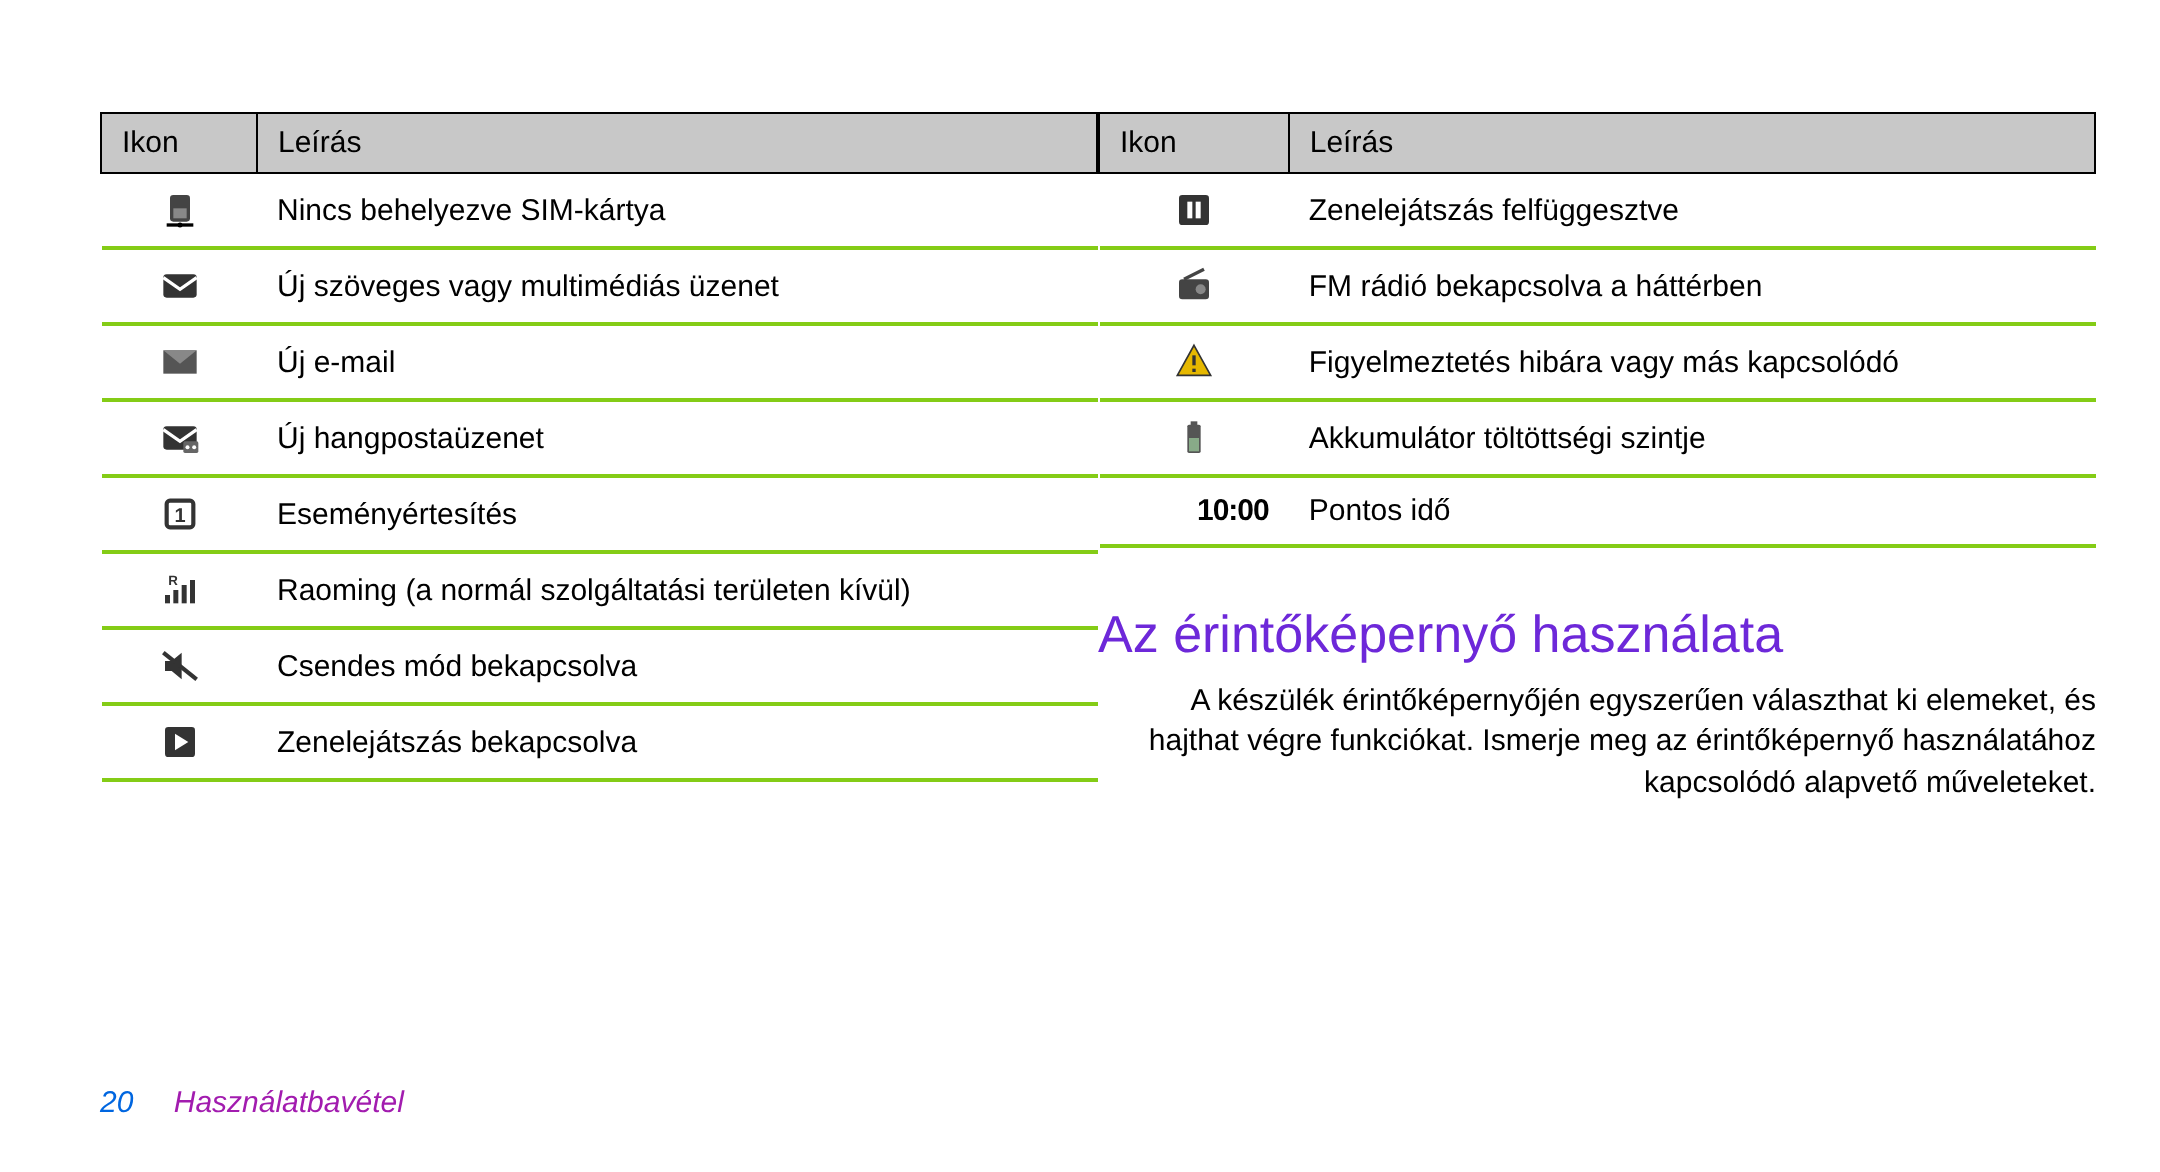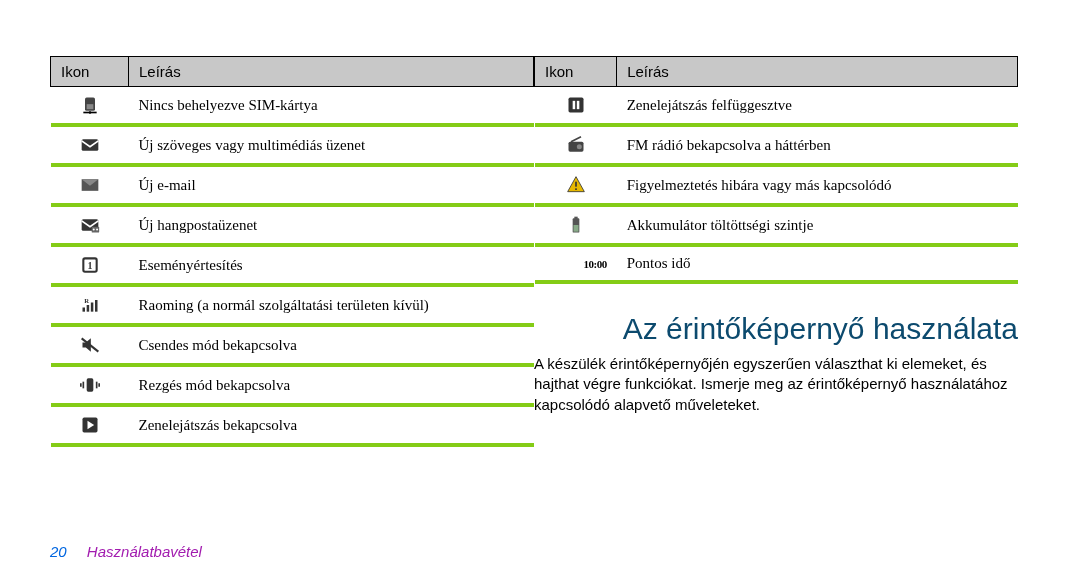--- a/index.html
+++ b/index.html
@@ -6,79 +6,78 @@
   body {
     width: 1080px;
     height: 586px;
     background: #fff;
     font-family: "Segoe UI", "Helvetica Neue", Arial, sans-serif;
     position: relative;
     color: #000;
   }
   .page {
     display: flex;
-    padding: 56px 62px 0 50px;
+    padding: 56px 32px 0 50px;
   }
   .col {
     flex: 1 1 0;
   }
   table {
     width: 100%;
     border-collapse: collapse;
     font-size: 15px;
   }
   th {
     text-align: left;
     font-weight: 400;
     background: #c8c8c8;
     padding: 6px 10px;
     border: 1px solid #000;
     border-bottom: 1px solid #000;
   }
   th.icon-col { width: 78px; }
   td {
     padding: 8px 10px;
-    border-bottom: 4px solid #84cc16;
+    border-bottom: 2px solid #84cc16;
     vertical-align: middle;
-    font-family: Liberation Serif, serif;
   }
   td.icon-cell {
     text-align: center;
     width: 78px;
   }
   .heading {
-    color: #0c4a6e;
-    font-size: 30px;
+    color: #6d28d9;
+    font-size: 26px;
     font-weight: 500;
     margin-top: 28px;
     margin-bottom: 8px;
-    text-align: right;
   }
   .body-text {
     font-size: 15px;
     line-height: 1.35;
+    text-align: right;
   }
   .footer {
     position: absolute;
     left: 50px;
     bottom: 26px;
     font-size: 15px;
   }
   .footer .pageno {
     color: #0066e0;
     font-style: italic;
     margin-right: 16px;
     text-align: center;
   }
   .footer .section {
     font-style: italic;
     color: #a21caf;
   }
   svg.ic { width: 22px; height: 20px; display: inline-block; vertical-align: middle; }
-  .time-text { font-size: 11px; font-weight: 700; letter-spacing: -0.5px; margin-left: 39px; }
+  .time-text { font-size: 15px; font-weight: 700; letter-spacing: -0.5px; margin-left: 39px; }
 </style>
 </head>
 <body>
 
 <div class="page">
 
   <div class="col">
     <table>
       <thead>
         <tr>
@@ -139,30 +138,20 @@
           </tr>
           <tr>
             <td class="icon-cell"><svg class="ic" viewBox="0 0 24 24">
                 <path d="M3 9 L7 9 L13 4 L13 20 L7 15 L3 15 Z" fill="#333"></path>
                 <line x1="2" y1="4" x2="22" y2="20" stroke="#333" stroke-width="2.5"></line>
               </svg></td>
             <td>Csendes mód bekapcsolva</td>
           </tr>
           <tr>
             <td class="icon-cell"><svg class="ic" viewBox="0 0 24 24">
-                <rect x="8" y="4" width="8" height="16" rx="2" fill="#333"></rect>
-                <line x1="4" y1="8" x2="4" y2="16" stroke="#333" stroke-width="2"></line>
-                <line x1="1" y1="10" x2="1" y2="14" stroke="#333" stroke-width="2"></line>
-                <line x1="20" y1="8" x2="20" y2="16" stroke="#333" stroke-width="2"></line>
-                <line x1="23" y1="10" x2="23" y2="14" stroke="#333" stroke-width="2"></line>
-              </svg></td>
-            <td>Rezgés mód bekapcsolva</td>
-          </tr>
-          <tr>
-            <td class="icon-cell"><svg class="ic" viewBox="0 0 24 24">
                 <rect x="3" y="3" width="18" height="18" rx="2" fill="#333"></rect>
                 <path d="M9 7 L17 12 L9 17 Z" fill="#fff"></path>
               </svg></td>
             <td>Zenelejátszás bekapcsolva</td>
           </tr>
         </tbody>
     </table>
   </div>
 
   <div class="col">

